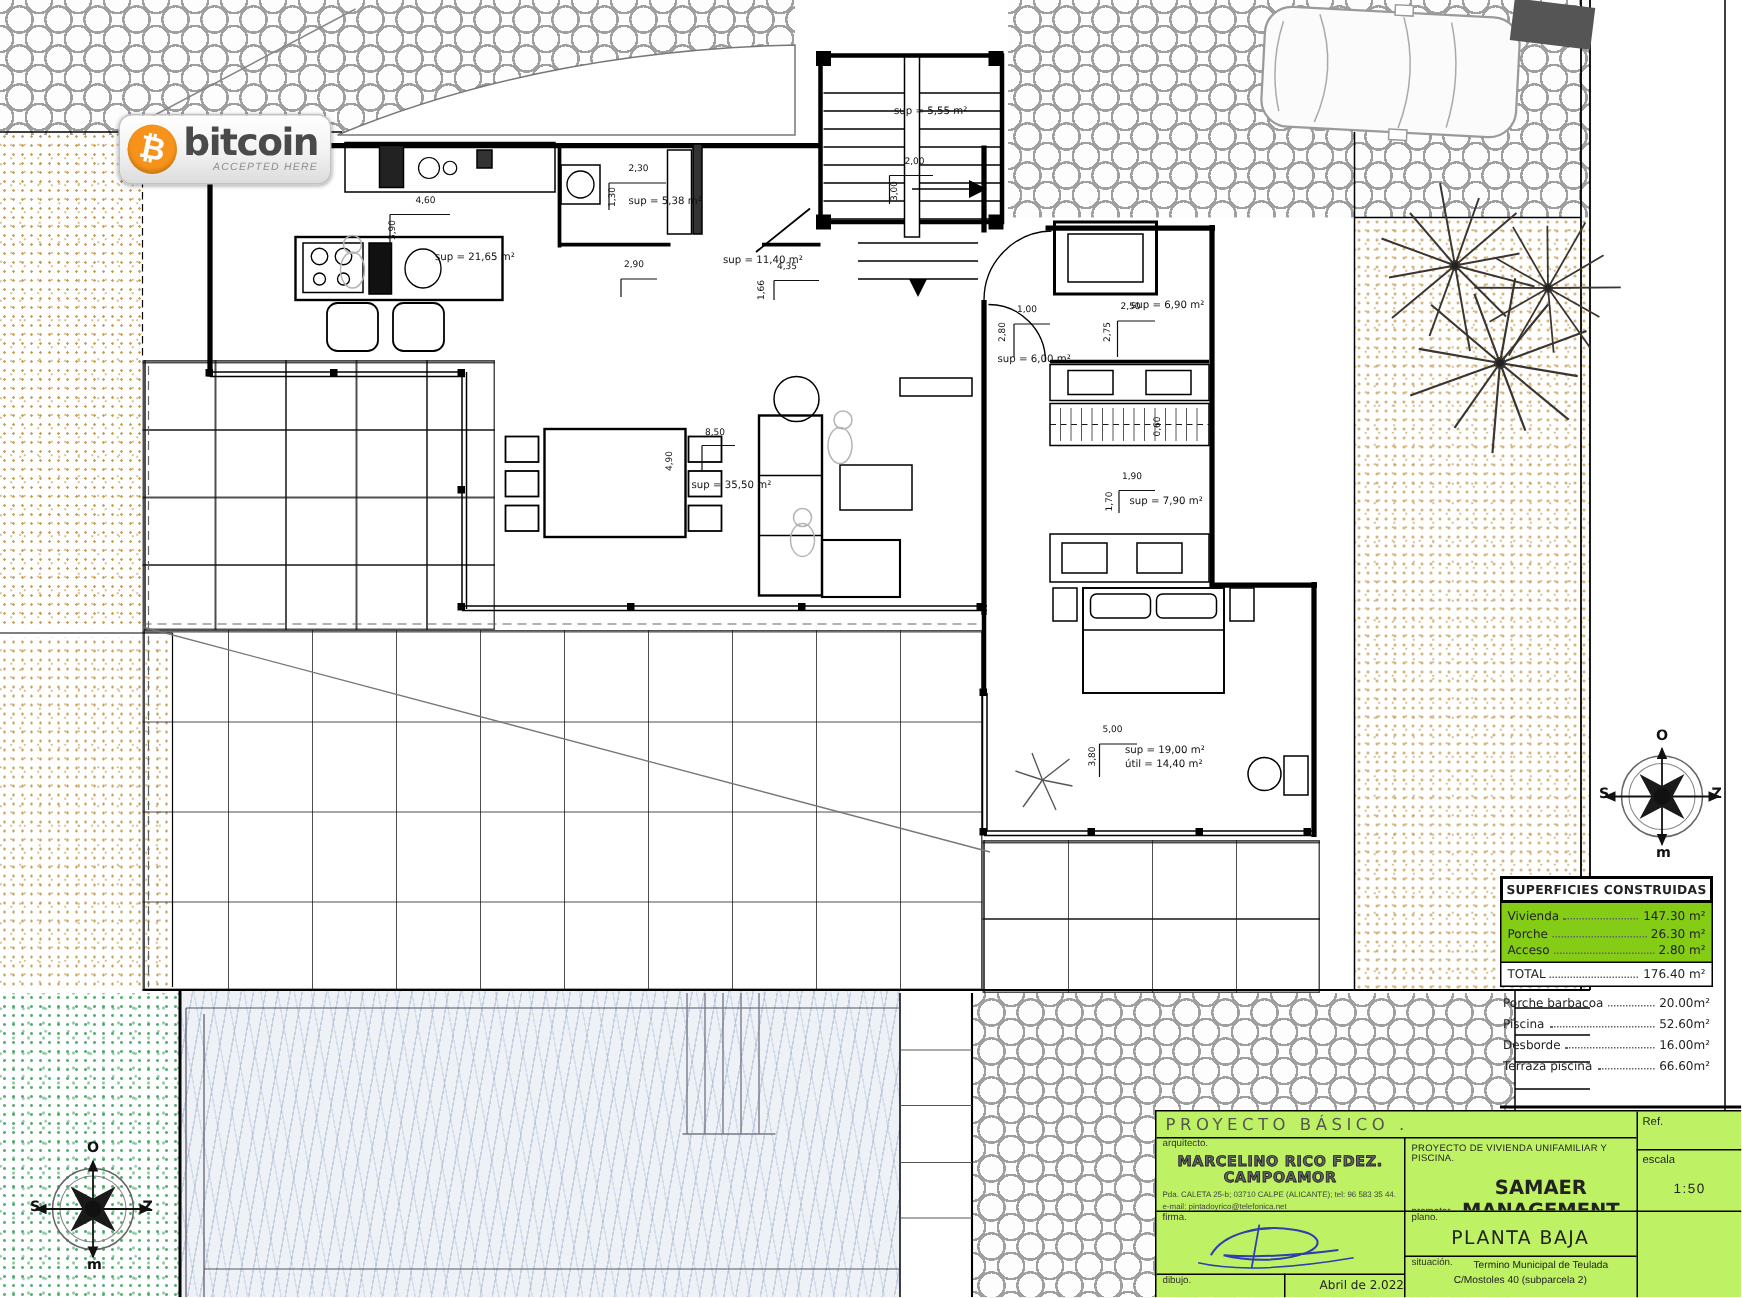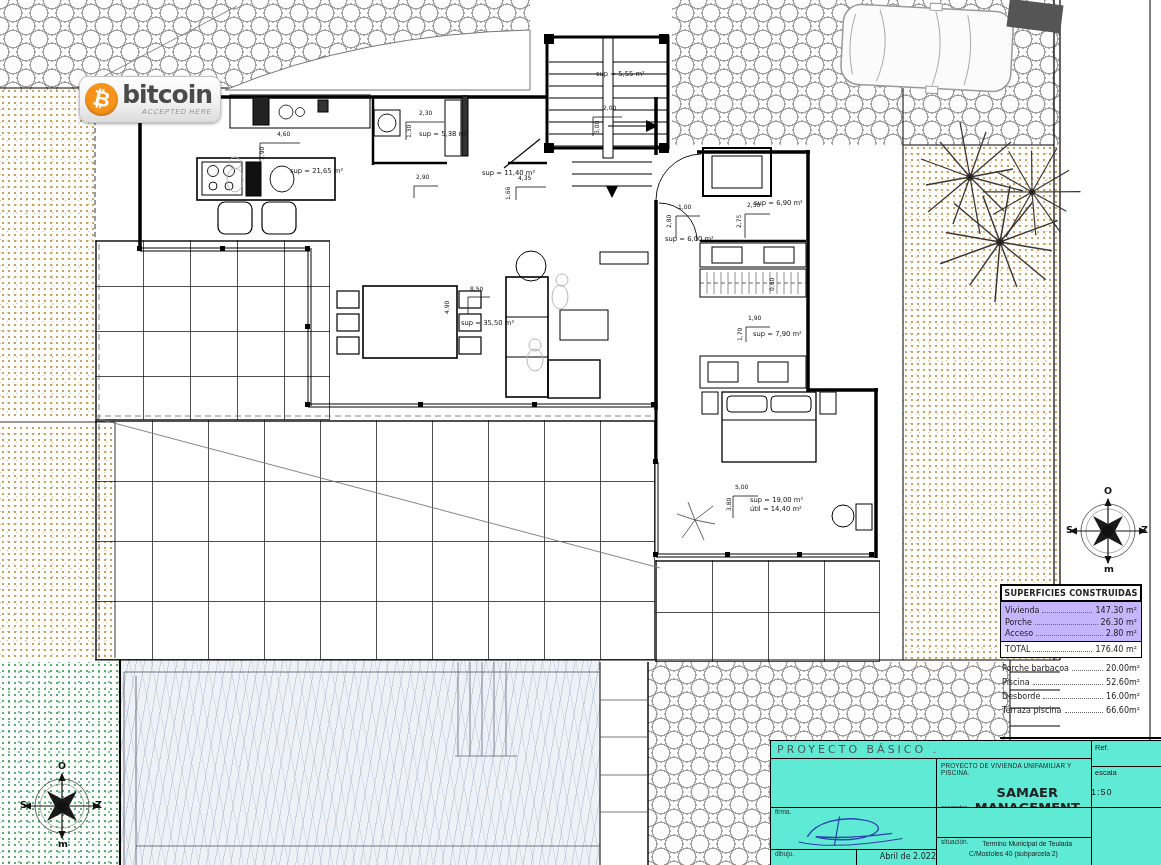--- a/index.html
+++ b/index.html
@@ -54,46 +54,46 @@
   .btc-circle{width:33px;height:33px;border-radius:50%;background:#f7931a;flex:0 0 auto;
     display:flex;align-items:center;justify-content:center;box-shadow:inset 0 -2px 3px rgba(0,0,0,.2)}
   .btc-symbol{color:#fff;font-size:21px;font-weight:bold;transform:rotate(12deg);font-family:"DejaVu Sans",sans-serif;line-height:1}
   .btc-text{display:flex;flex-direction:column;align-items:flex-end;margin-left:4px;flex:1}
   .btc-brand{font-size:25px;font-weight:bold;color:#4a4a4a;line-height:.9;letter-spacing:-1px;font-family:"DejaVu Sans",sans-serif}
   .btc-tag{font-size:7px;color:#8f8f8f;letter-spacing:.8px;margin-top:1px;font-style:italic}
   
   .areas{position:absolute;left:1000px;top:584px;width:142px;z-index:6;font-family:"DejaVu Sans",sans-serif;color:#222}
   .areas-title{border:2px solid #000;background:#fff;font-size:8.2px;font-weight:bold;text-align:center;
     padding:2px 0;letter-spacing:.2px}
-  .areas-box{border:1.6px solid #000;border-top:none;background:#c4b5fd;padding:4px 4px 3px 4px}
+  .areas-box{border:1.6px solid #000;border-top:none;background:#84cc16;padding:4px 4px 3px 4px}
   .areas-row{display:flex;align-items:flex-end;font-size:8px;margin-bottom:2.5px}
   .areas-row:last-child{margin-bottom:0}
   .areas-total{border:1.6px solid #000;border-top:none;background:#fff;padding:3px 4px}
   .leader{flex:1;border-bottom:1px dotted #666;margin:0 3px 2px 3px;min-width:8px}
   .areas-extra{padding:6px 2px 0 2px}
   .areas-extra .areas-row{margin-bottom:5px}
   .areas-val{white-space:nowrap}
   .areas-bottomline{position:absolute;left:0;top:737px;width:1161px;height:2px;background:#000;z-index:5}
   
-  .tblock{position:absolute;left:770px;top:740px;width:391px;height:125px;background:#5eead4;z-index:6;
+  .tblock{position:absolute;left:770px;top:740px;width:391px;height:125px;background:#bef264;z-index:6;
     border-top:1.6px solid #000;border-left:1.6px solid #000;color:#222}
   .tb-cell{position:absolute;overflow:hidden}
   .tb-label{font-size:6.5px;color:#333}
   .hline,.vline{position:absolute;background:#000}
   .tb-title{font-size:11px;letter-spacing:3px;color:#555;padding:2px 0 0 6px;font-family:"DejaVu Sans",sans-serif}
   .arch-name{font-size:9.5px;font-weight:bold;text-align:center;color:#666;-webkit-text-stroke:.6px #222;
     letter-spacing:.5px;margin-top:3px;font-family:"DejaVu Sans",sans-serif}
   .arch-small{font-size:5.3px;color:#444;margin-top:3px;line-height:1.25}
   .tb-proj{font-size:6.3px;margin-top:3px;letter-spacing:.2px}
   .tb-promotor{display:flex;align-items:center;margin-top:9px}
   .tb-promotor-name{flex:1;text-align:center;font-size:13px;font-weight:bold;font-family:"DejaVu Sans",sans-serif}
   .tb-plano-name{text-align:center;font-size:12.5px;margin-top:2px;letter-spacing:1px;font-family:"DejaVu Sans",sans-serif}
   .tb-sit{font-size:6.8px;text-align:center;line-height:1.5;margin-top:1px}
   .tb-escala{font-size:7.5px;padding:2px 12px 0 4px}
-  .tb-escala-val{font-size:9px;text-align:left;margin-top:10px;letter-spacing:1px}
+  .tb-escala-val{font-size:9px;text-align:center;margin-top:10px;letter-spacing:1px}
   .tb-hoja-num{font-size:17px;text-align:center;margin-top:14px;font-family:"DejaVu Serif",serif}
   .tb-date{font-size:8px;text-align:right;margin-top:3px;font-family:"DejaVu Sans",sans-serif}
 </style>
 </head>
 <body>
 
 <div class="sheet">
 
   <div class="region stone" style="left:0;top:0;width:530px;height:90px"></div>
   <div class="region stone" style="left:672px;top:0;width:388px;height:145px"></div>
@@ -503,20 +503,26 @@
     <div class="hline" style="left:0;top:17px;width:320px;height:1px"></div>
     <div class="hline" style="left:320px;top:25px;width:71px;height:1px"></div>
     <div class="hline" style="left:0;top:66px;width:391px;height:1px"></div>
     <div class="hline" style="left:0;top:108px;width:165px;height:1px"></div>
     <div class="hline" style="left:165px;top:96px;width:155px;height:1px"></div>
     <div class="vline" style="left:165px;top:17px;width:1px;height:108px"></div>
     <div class="vline" style="left:320px;top:0;width:1px;height:125px"></div>
     <div class="vline" style="left:85px;top:108px;width:1px;height:17px"></div>
 
     <div class="tb-cell tb-title" style="left:0;top:0;width:320px;height:17px">PROYECTO BÁSICO .</div>
+    <div class="tb-cell" style="left:0;top:17px;width:165px;height:49px;padding:1px 4px">
+      <div class="tb-label">arquitecto.</div>
+      <div class="arch-name">MARCELINO RICO FDEZ. CAMPOAMOR</div>
+      <div class="arch-small">Pda. CALETA 25-b; 03710 CALPE (ALICANTE); tel: 96 583 35 44.</div>
+      <div class="arch-small" style="margin-top:1px">e-mail: pintadoyrico@telefonica.net</div>
+    </div>
     <div class="tb-cell" style="left:0;top:66px;width:165px;height:42px;padding:1px 4px">
       <div class="tb-label">firma.</div>
       <svg width="150" height="34" viewBox="0 0 150 40" style="display:block;margin:-2px auto 0 auto">
         <path d="M20,28 C30,10 60,4 85,8 C105,11 110,20 95,26 C75,34 45,32 30,28 C60,30 90,28 120,24" stroke="#2f3fae" fill="none" stroke-width="1.6"></path>
         <line x1="58" y1="4" x2="52" y2="38" stroke="#2f3fae" stroke-width="1.4"></line>
         <path d="M10,34 C40,41 85,38 132,30" stroke="#2f3fae" fill="none" stroke-width="1.2"></path>
       </svg>
     </div>
     <div class="tb-cell" style="left:0;top:108px;width:85px;height:17px;padding:1px 4px">
       <div class="tb-label">dibujo.</div>
@@ -524,20 +530,24 @@
     <div class="tb-cell" style="left:85px;top:108px;width:80px;height:17px">
       <div class="tb-date">Abril de 2.022</div>
     </div>
     <div class="tb-cell" style="left:165px;top:17px;width:155px;height:49px;padding:1px 5px">
       <div class="tb-proj">PROYECTO DE VIVIENDA UNIFAMILIAR Y PISCINA.</div>
       <div class="tb-promotor">
         <span class="tb-label">promotor.</span>
         <span class="tb-promotor-name">SAMAER MANAGEMENT S.L.</span>
       </div>
     </div>
+    <div class="tb-cell" style="left:165px;top:66px;width:155px;height:30px;padding:1px 5px">
+      <div class="tb-label">plano.</div>
+      <div class="tb-plano-name">PLANTA BAJA</div>
+    </div>
     <div class="tb-cell" style="left:165px;top:96px;width:155px;height:29px;padding:1px 5px">
       <div class="tb-label" style="float:left">situación.</div>
       <div class="tb-sit">Termino Municipal de Teulada</div>
       <div class="tb-sit" style="margin-top:0">C/Mostoles 40 (subparcela 2)</div>
     </div>
     <div class="tb-cell tb-escala" style="left:320px;top:0;width:71px;height:25px">Ref.</div>
     <div class="tb-cell" style="left:320px;top:25px;width:71px;height:41px">
       <div class="tb-escala">escala</div>
       <div class="tb-escala-val">1:50</div>
     </div>

